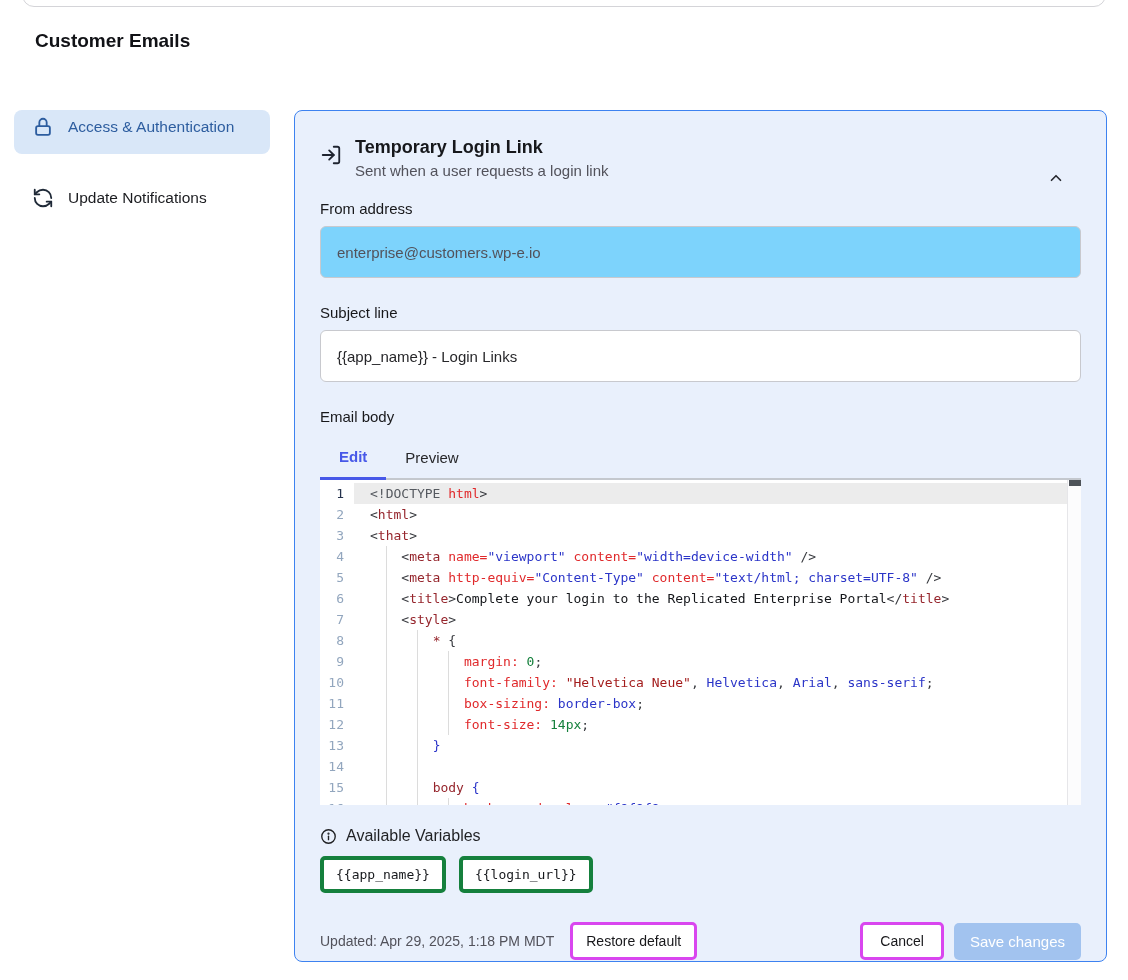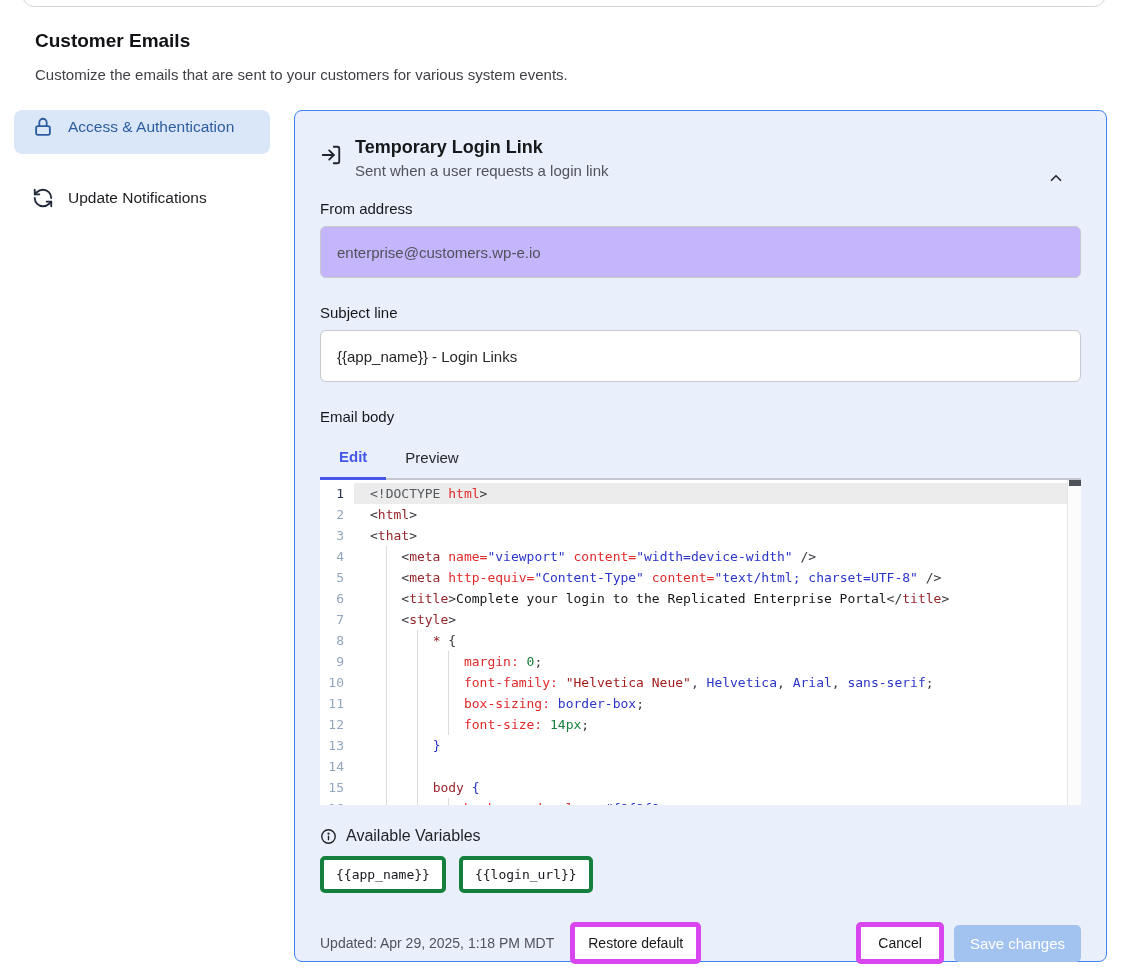--- a/index.html
+++ b/index.html
@@ -30,21 +30,21 @@
   .panel-header { position:relative; display:flex; gap:13px; margin-bottom:21px; }
   .panel-header .hdr-icon { color:#1f2430; margin-top:7px; }
   .panel-title { font-size:18px; font-weight:700; color:#17181c; }
   .panel-subtitle { font-size:15px; color:#52525b; margin-top:4px; }
   .collapse-btn { position:absolute; right:16px; top:32px; color:#26282e; background:none; border:none; cursor:pointer; display:flex; }
 
   .field { margin-bottom:26px; }
   .field-label { display:block; font-size:15px; color:#18181b; margin-bottom:9px; }
   .text-input { width:100%; height:52px; border:1px solid #c8c9ce; border-radius:6px; padding:0 16px;
     font-size:15px; font-family:"Liberation Sans", sans-serif; }
-  .text-input.gray { background:#c4b5fd; color:#52525b; }
+  .text-input.gray { background:#7dd3fc; color:#52525b; }
   .text-input.white { background:#ffffff; color:#27272a; }
 
   
   .tabbar { display:flex; border-bottom:2px solid #c4c8ce; margin-top:14px; }
   .tab { padding:9px 19px 12px; font-size:15px; color:#27272a; background:none; border:none; cursor:pointer;
     font-family:"Liberation Sans", sans-serif; }
   .tab.active { color:#4758e8; font-weight:700; border-bottom:3px solid #4758e8; margin-bottom:-2px; }
 
   
   .editor { position:relative; height:325px; background:#fff; overflow:hidden; padding-top:3px;
@@ -69,38 +69,37 @@
   
   .vars-row { display:flex; align-items:center; gap:9px; margin-top:22px; color:#1f2023; }
   .vars-label { font-size:16px; color:#1f2023; }
   .chips { display:flex; gap:13px; margin-top:11px; }
   .chip { font-family:"DejaVu Sans Mono", monospace; font-size:13px; color:#16181c; background:#fff;
     border:4px solid #15803d; border-radius:5px; padding:7px 12px; cursor:pointer; }
 
   
   .footer { display:flex; align-items:center; margin-top:29px; }
   .updated { font-size:14px; color:#52525b; }
-  .btn-outline { margin-left:16px; padding:8px 13px; background:#fff; border:5px solid #d946ef; border-radius:5px;
+  .btn-outline { margin-left:16px; padding:8px 13px; background:#fff; border:3px solid #d946ef; border-radius:5px;
     font-size:14px; color:#18181b; cursor:pointer; font-family:"Liberation Sans", sans-serif; }
   .spacer { flex:1; }
   .btn-cancel { margin-left:0; margin-right:10px; padding:8px 17px; }
   .btn-save { background:#a2c3ef; color:#fff; border:none; border-radius:5px; padding:10px 16px;
     font-size:15px; cursor:default; font-family:"Liberation Sans", sans-serif; }
 
   svg { display:block; }
 </style>
 </head>
 <body>
 
 <div class="stage">
 
   <div class="prev-card"></div>
 
   <h1 class="page-title">Customer Emails</h1>
-  <p class="page-subtitle">Customize the emails that are sent to your customers for various system events.</p>
 
   <nav class="sidebar">
     <div class="side-item selected">
       <span class="side-icon">
         <svg width="22" height="22" viewBox="0 0 24 24" fill="none" stroke="currentColor" stroke-width="2" stroke-linecap="round" stroke-linejoin="round">
           <rect x="4.5" y="11" width="15" height="9.5" rx="2"></rect>
             <path d="M8 11V7a4 4 0 0 1 8 0v4"></path>
         </svg>
       </span>
       <span class="side-label">Access &amp; Authentication</span>

